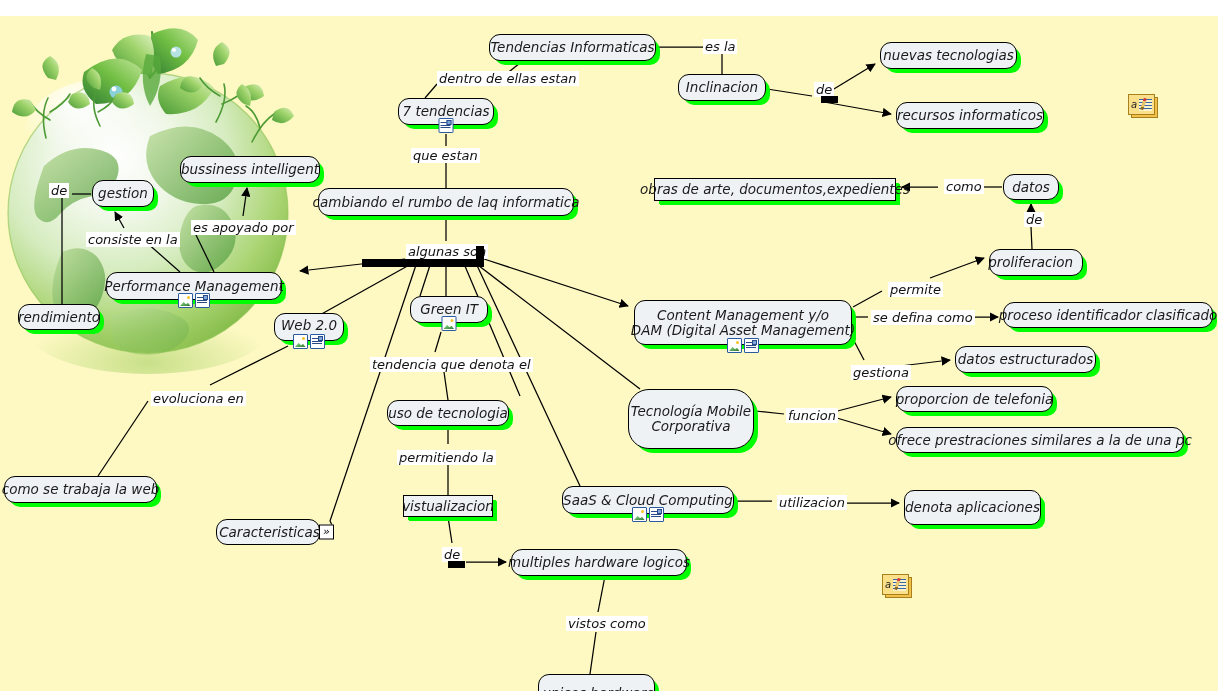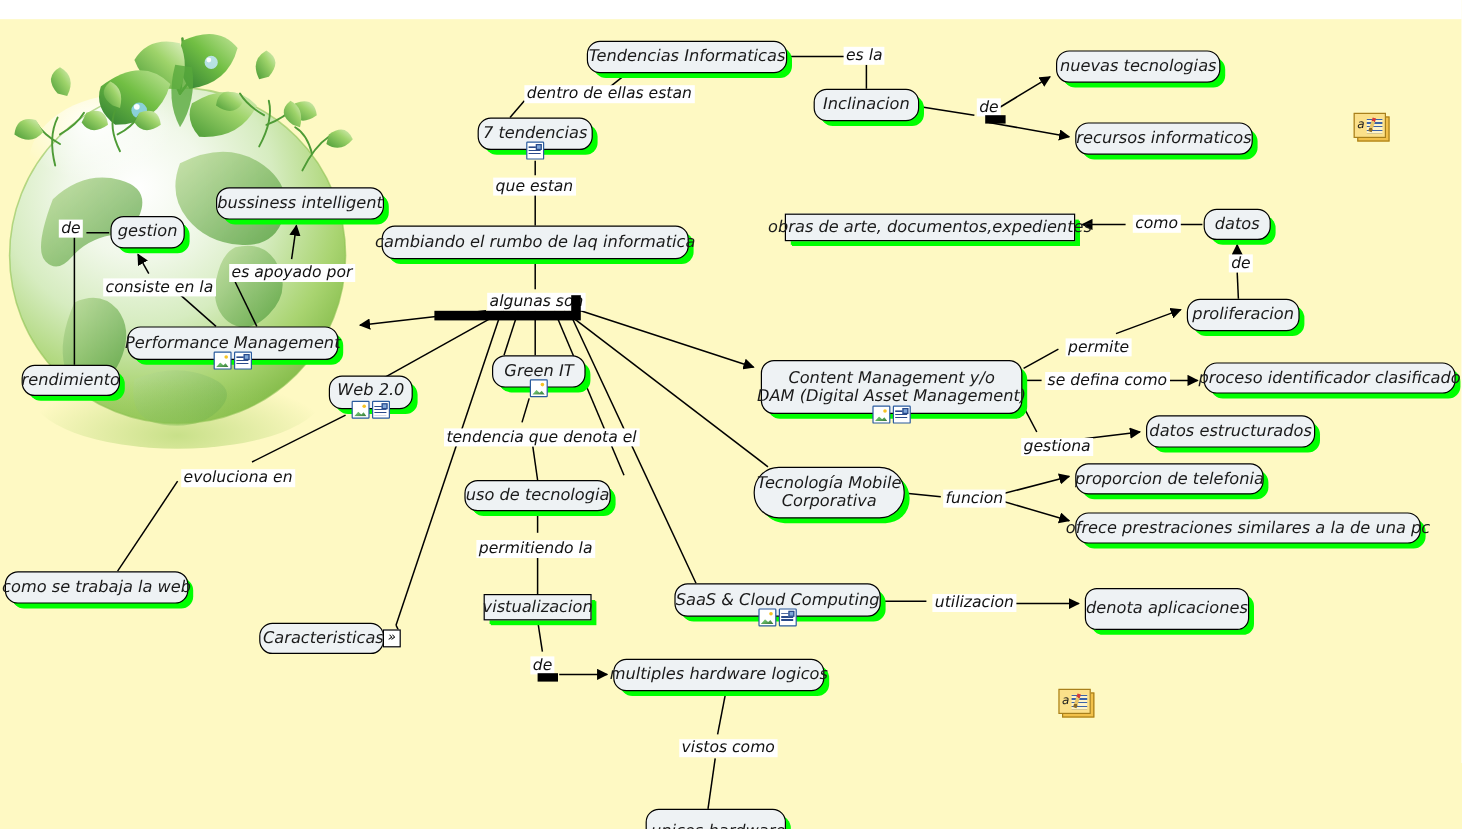--- a/index.html
+++ b/index.html
@@ -331,21 +331,21 @@
   </div>
 
   <div class="node sq" style="left:654px;top:162px;width:242px;height:23px;">
     <span class="ntext">obras de arte, documentos,expedientes</span>
   </div>
 
   <div class="node" style="left:1003px;top:158px;width:56px;height:26px;">
     <span class="ntext">datos</span>
   </div>
 
-  <div class="node" style="left:989px;top:233px;width:94px;height:27px;">
+  <div class="node" style="left:989px;top:233px;width:94px;height:27px;align-items:flex-end;">
     <span class="ntext">proliferacion</span>
   </div>
 
   <div class="node" style="left:180px;top:140px;width:140px;height:27px;">
     <span class="ntext">bussiness intelligent</span>
   </div>
 
   <div class="node" style="left:92px;top:164px;width:62px;height:27px;">
     <span class="ntext">gestion</span>
   </div>
@@ -387,21 +387,21 @@
   </div>
 
   <div class="node" style="left:1003px;top:286px;width:210px;height:26px;">
     <span class="ntext">proceso identificador clasificado</span>
   </div>
 
   <div class="node" style="left:955px;top:330px;width:141px;height:27px;">
     <span class="ntext">datos estructurados</span>
   </div>
 
-  <div class="node" style="left:628px;top:373px;width:126px;height:43px;border-radius:21px;">
+  <div class="node" style="left:628px;top:373px;width:126px;height:60px;border-radius:21px;">
     <span class="ntext">Tecnología Mobile</span>
     <span class="ntext l2">Corporativa</span>
   </div>
 
   <div class="node" style="left:896px;top:370px;width:157px;height:26px;">
     <span class="ntext">proporcion de telefonia</span>
   </div>
 
   <div class="node" style="left:896px;top:411px;width:288px;height:26px;">
     <span class="ntext">ofrece prestraciones similares a la de una pc</span>

